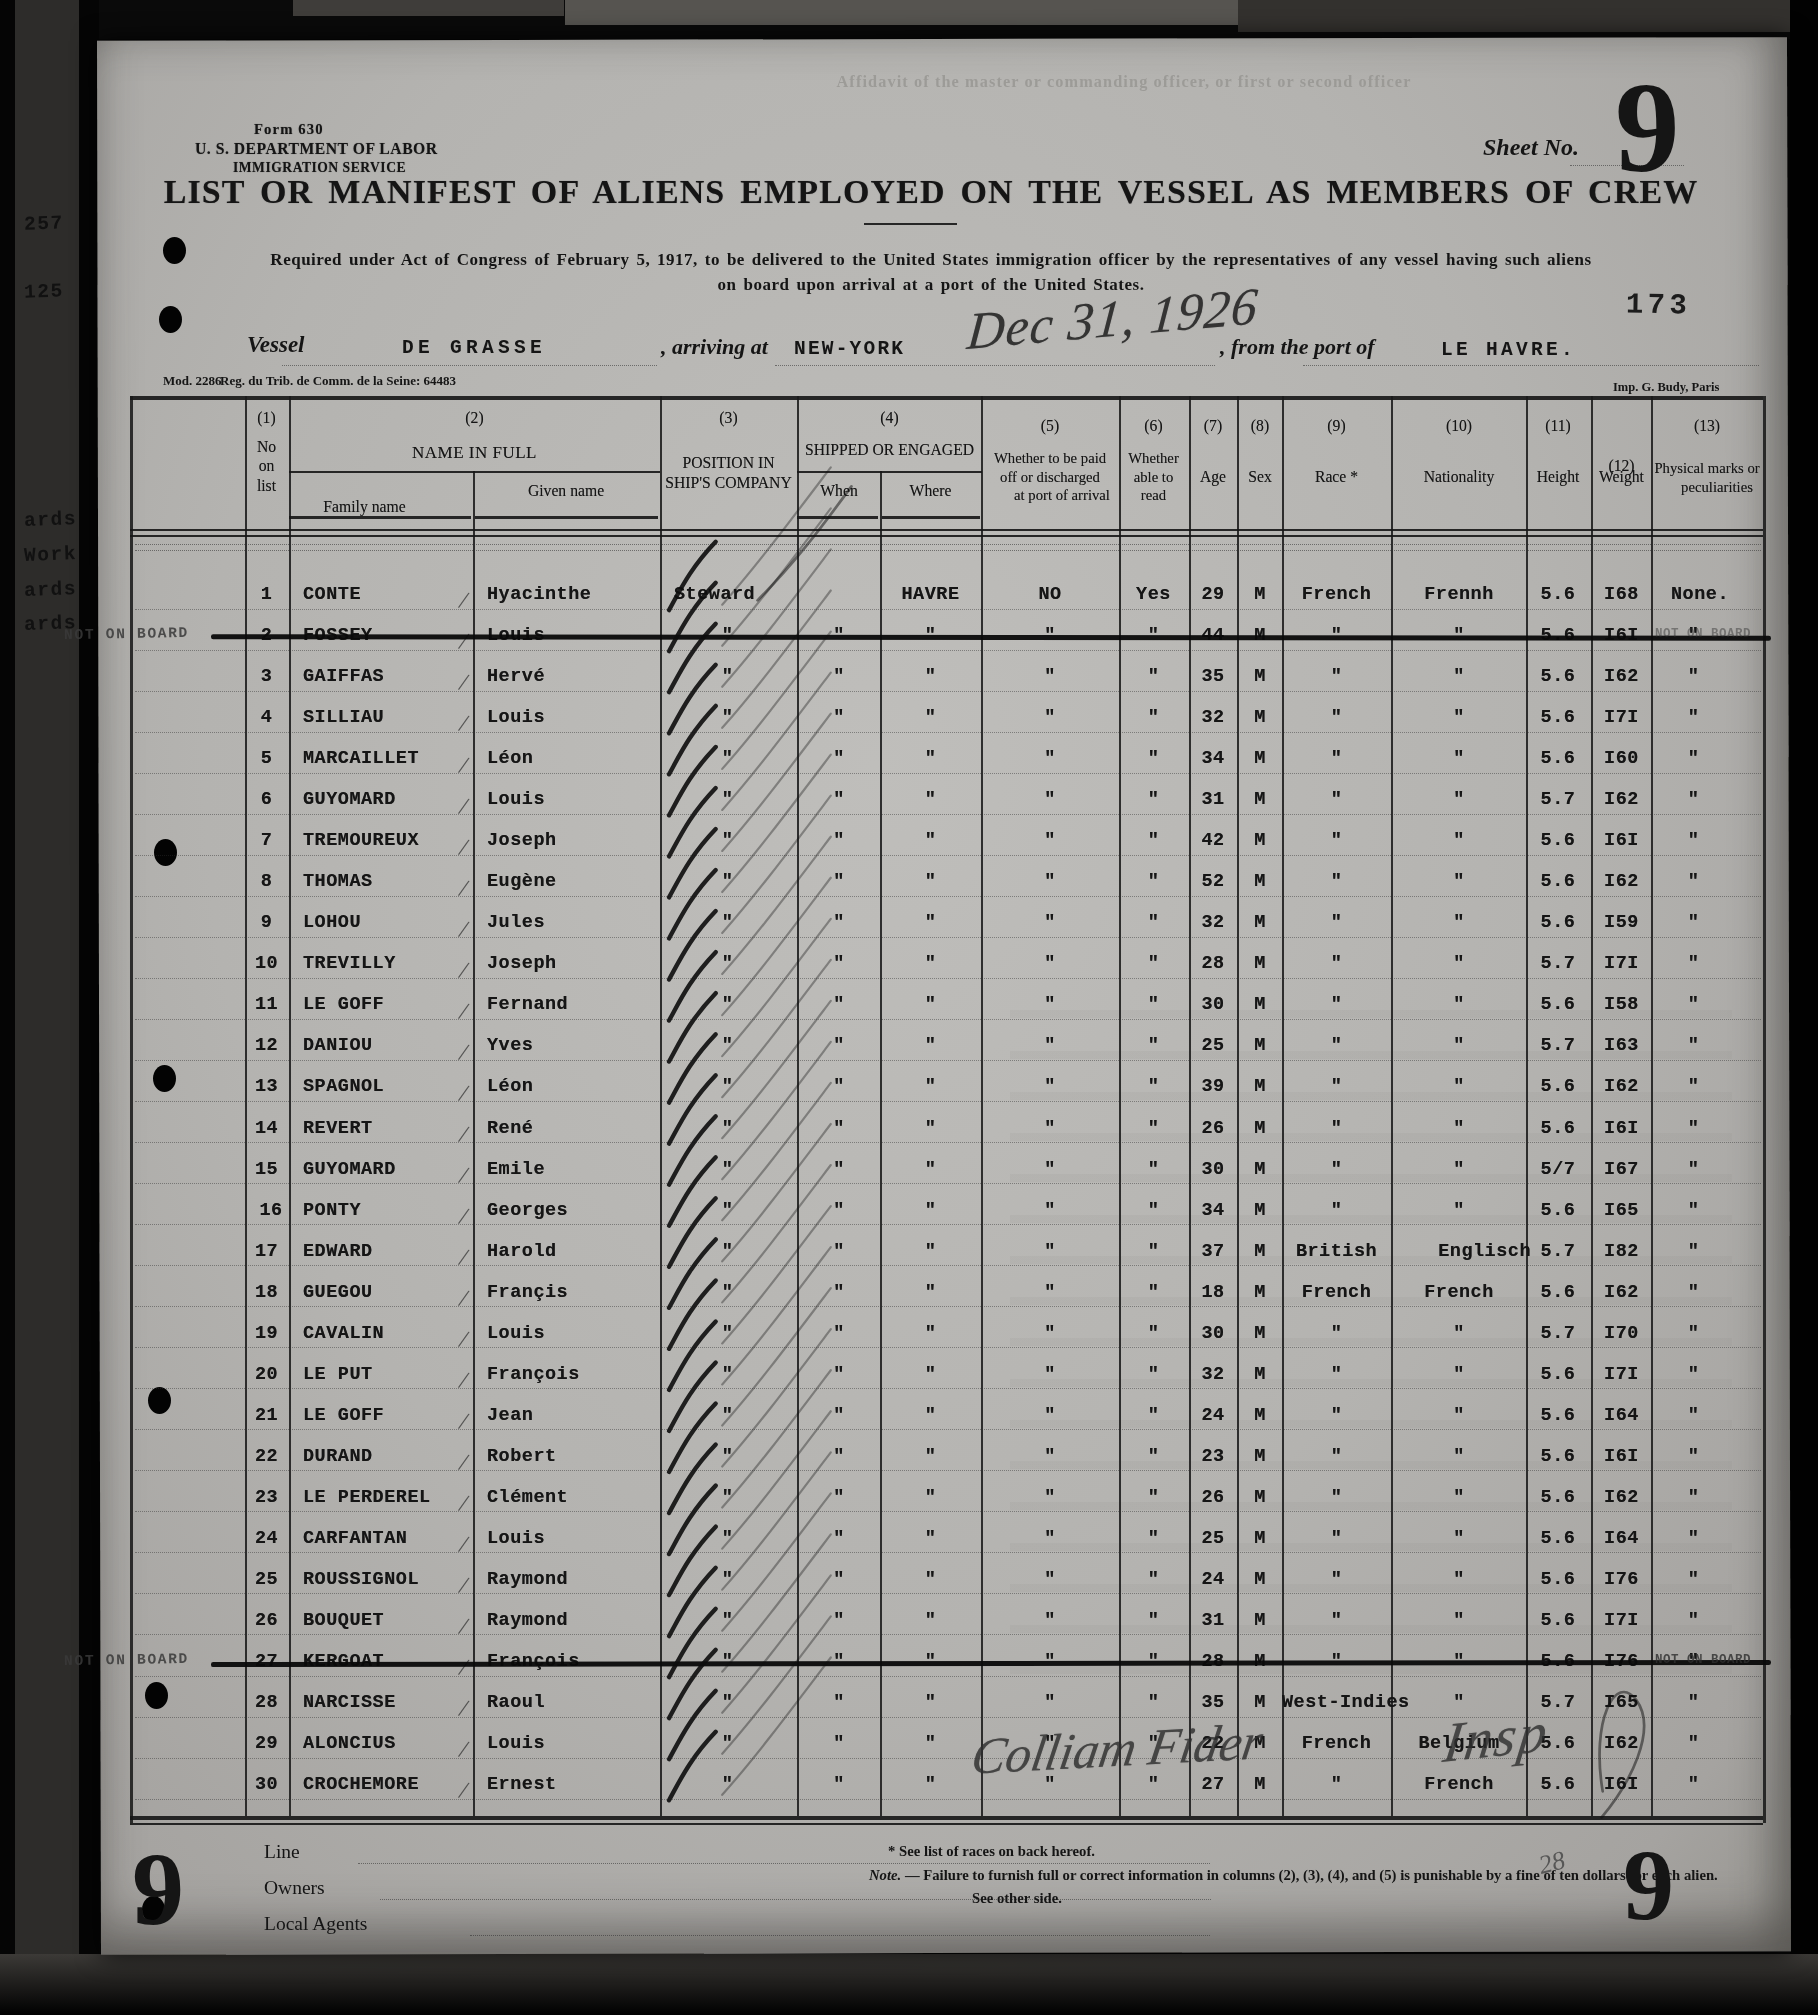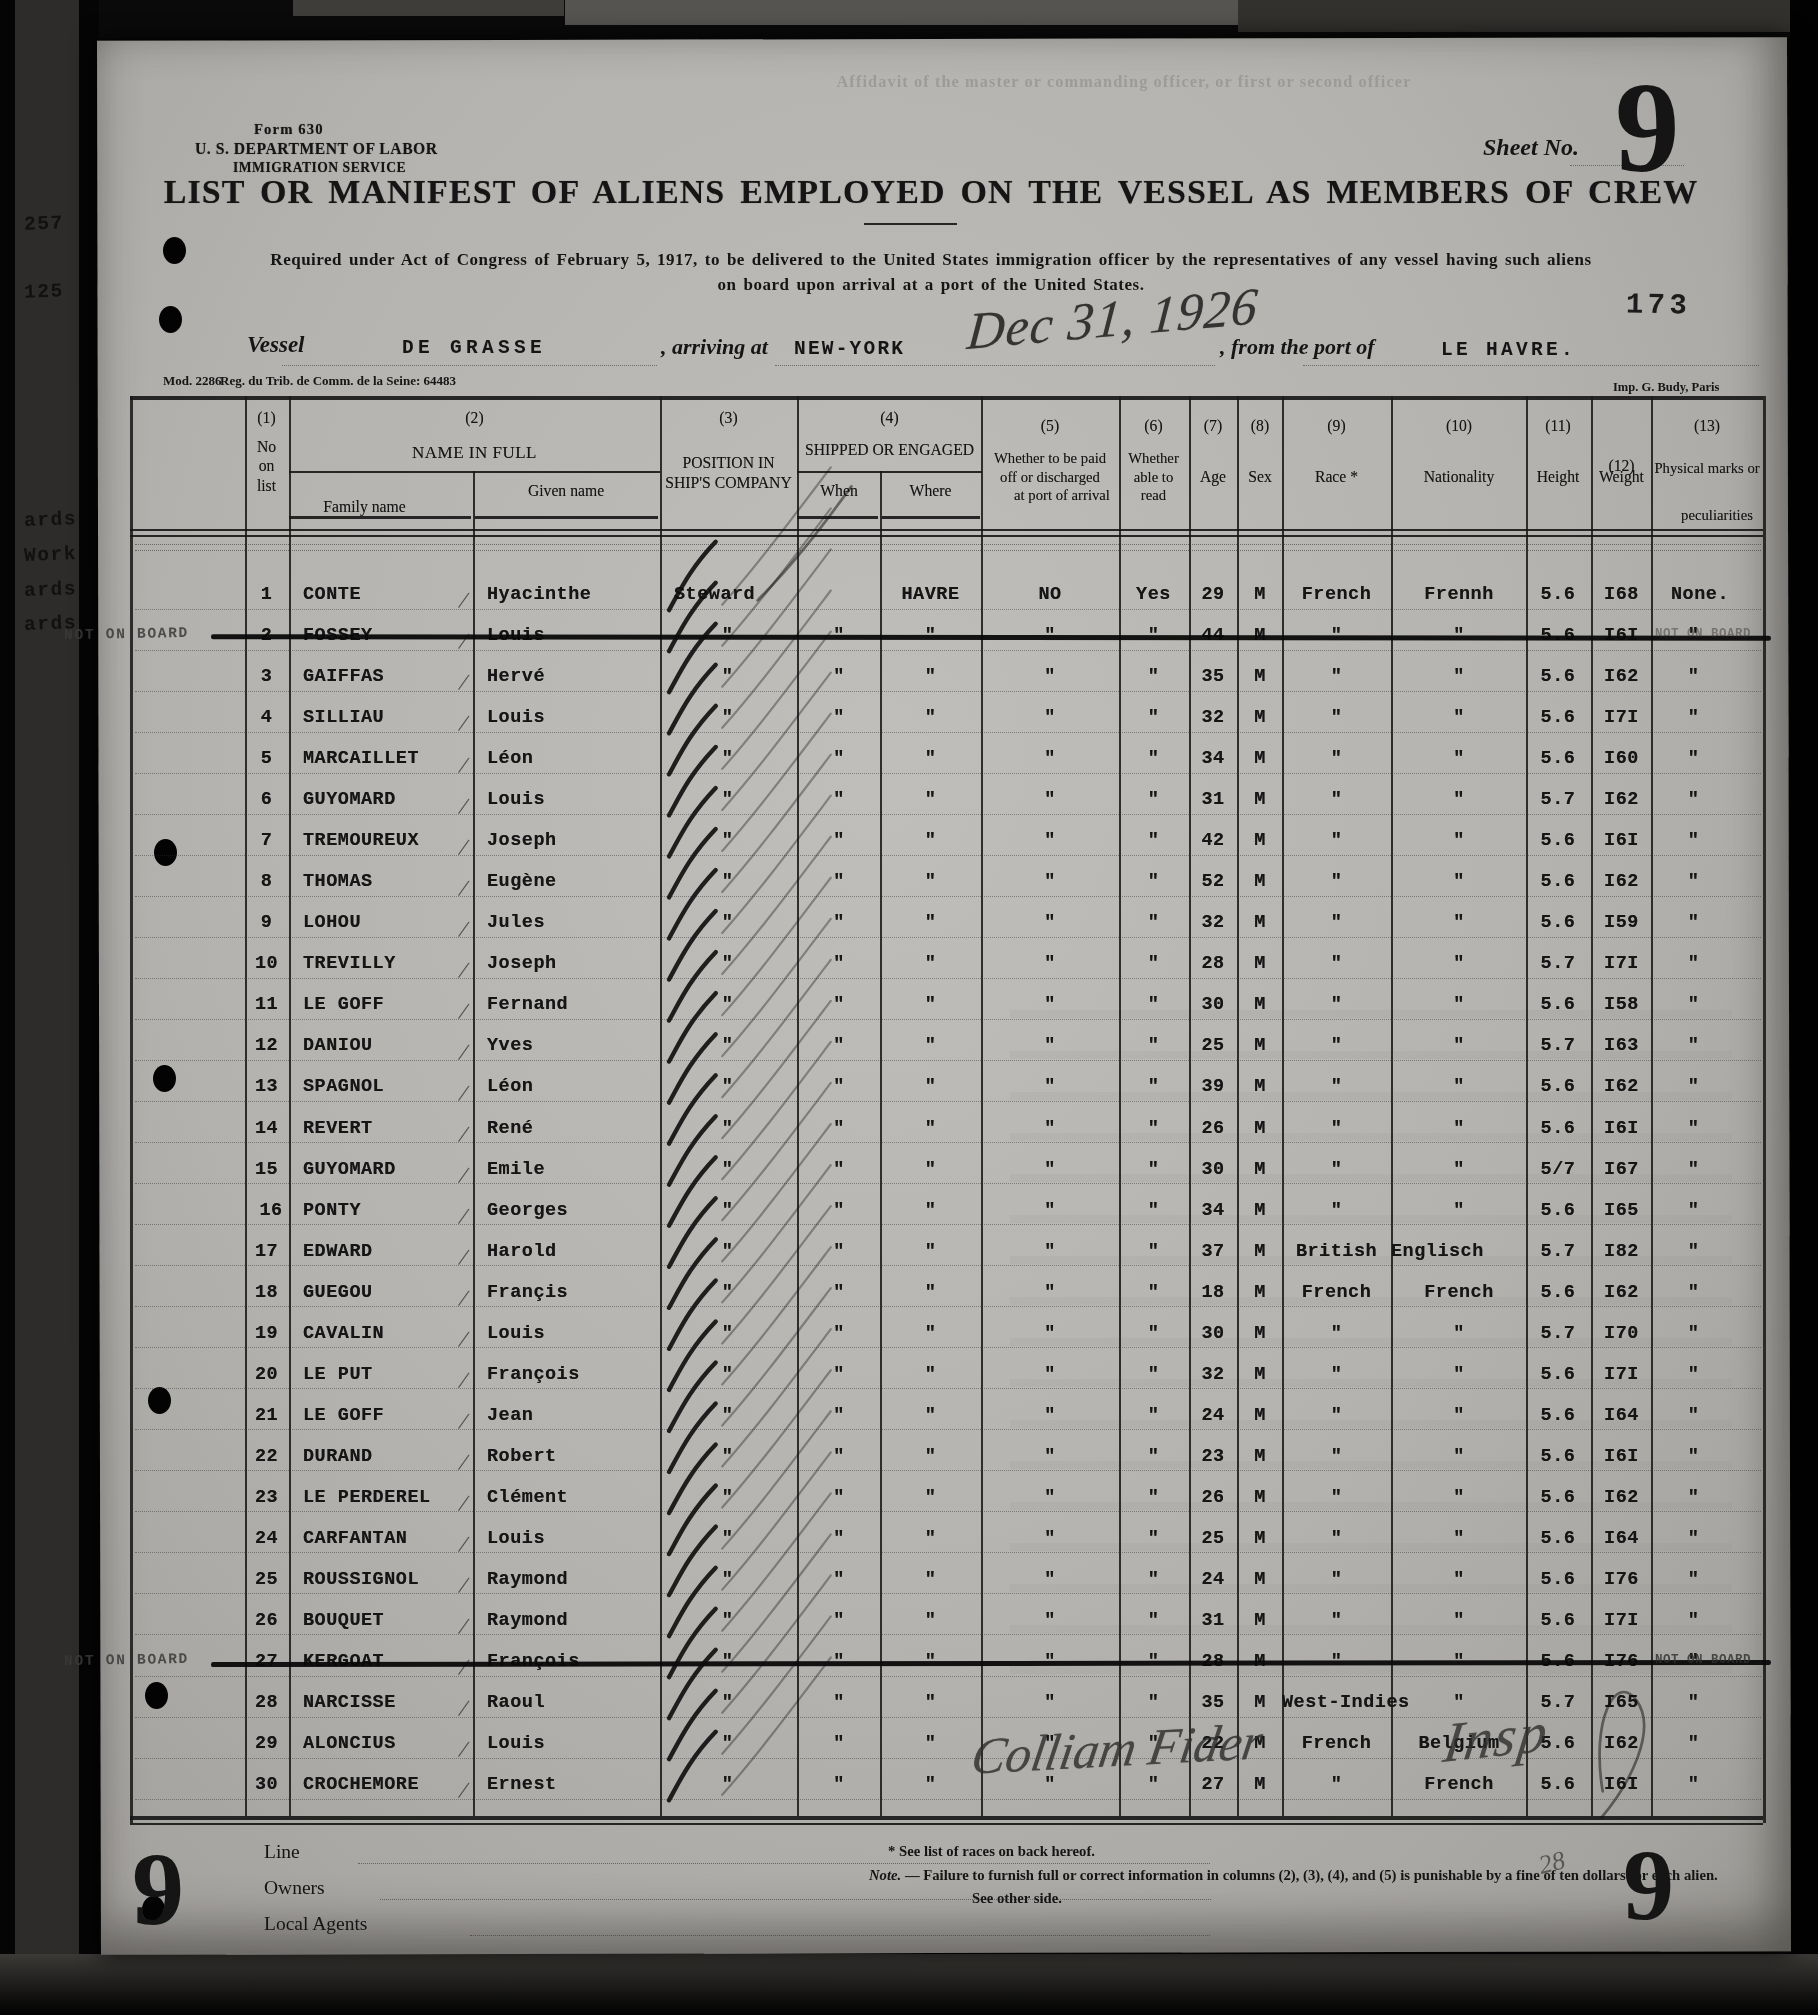--- a/index.html
+++ b/index.html
@@ -130,21 +130,21 @@
 <div class="hdr" style="left:1119px;top:468px;width:69px;font-size:14.7px;">able to</div>
 <div class="hdr" style="left:1119px;top:486px;width:69px;font-size:14.7px;">read</div>
 
 <div class="hdr" style="left:1189px;top:468px;width:48px;">Age</div>
 <div class="hdr" style="left:1237px;top:468px;width:46px;">Sex</div>
 <div class="hdr" style="left:1282px;top:468px;width:109px;">Race *</div>
 <div class="hdr" style="left:1391px;top:468px;width:136px;">Nationality</div>
 <div class="hdr" style="left:1526px;top:468px;width:64px;">Height</div>
 <div class="hdr" style="left:1591px;top:468px;width:61px;">Weight</div>
 <div class="hdr" style="left:1651px;top:459px;width:112px;font-size:14.7px;">Physical marks or</div>
-<div class="hdr" style="left:1651px;top:478px;width:132px;font-size:14.7px;margin-top:28px;">peculiarities</div>
+<div class="hdr" style="left:1651px;top:478px;width:132px;font-size:14.7px;">peculiarities</div>
 
 <div id="grid" class="abs" style="left:0;top:0;">
     <div class="hl" style="left: 130px; top: 396px; width: 1633px; height: 3.8px;"></div>
     <div class="vl" style="left: 130px; top: 396px; height: 1427px; width: 2.7px;"></div>
     <div class="vl" style="left: 1763px; top: 396px; height: 1427px; width: 2.7px;"></div>
     <div class="vl" style="left: 245px; top: 396px; height: 1420px; width: 1.6px;"></div>
     <div class="vl" style="left: 289px; top: 396px; height: 1420px; width: 1.6px;"></div>
     <div class="vl" style="left: 660px; top: 396px; height: 1420px; width: 1.6px;"></div>
     <div class="vl" style="left: 797px; top: 396px; height: 1420px; width: 1.6px;"></div>
     <div class="vl" style="left: 981px; top: 396px; height: 1420px; width: 1.6px;"></div>
@@ -494,21 +494,21 @@
       <div class="cellTxt t" style="left: 487px; top: 1240px; width: 170px; text-align: left;">Harold</div>
       <div class="abs hw" style="left: 460px; top: 1244px; font-size: 24px; color: rgb(46, 46, 46); opacity: 0.7; transform: rotate(8deg);">/</div>
       <div class="cellTxt t" style="left: 706px; top: 1240px; width: 43px; text-align: center;">"</div>
       <div class="cellTxt t" style="left: 797px; top: 1240px; width: 84px; text-align: center;">"</div>
       <div class="cellTxt t" style="left: 880px; top: 1240px; width: 101px; text-align: center;">"</div>
       <div class="cellTxt t" style="left: 981px; top: 1240px; width: 138px; text-align: center;">"</div>
       <div class="cellTxt t" style="left: 1119px; top: 1240px; width: 69px; text-align: center;">"</div>
       <div class="cellTxt t" style="left: 1189px; top: 1240px; width: 48px; text-align: center;">37</div>
       <div class="cellTxt t" style="left: 1237px; top: 1240px; width: 46px; text-align: center;">M</div>
       <div class="cellTxt t" style="left: 1282px; top: 1240px; width: 109px; text-align: center;">British</div>
-      <div class="cellTxt t" style="left: 1391px; top: 1240px; width: 140px; text-align: left;">Englisch</div>
+      <div class="cellTxt t" style="left: 1391px; top: 1240px; width: 140px; text-align: right;">Englisch</div>
       <div class="cellTxt t" style="left: 1526px; top: 1240px; width: 64px; text-align: center;">5.7</div>
       <div class="cellTxt t" style="left: 1591px; top: 1240px; width: 61px; text-align: center;">I82</div>
       <div class="cellTxt t" style="left: 1672px; top: 1240px; width: 43px; text-align: center;">"</div>
     </div>
     <div class="abs" style="left: 0px; top: 0px;">
       <div class="dotted" style="left: 135px; top: 1306px; width: 1626px; opacity: 0.8;"></div>
       <div class="cellTxt t" style="left: 245px; top: 1281px; width: 43px; text-align: center;">18</div>
       <div class="cellTxt t" style="left: 303px; top: 1281px; width: 168px; text-align: left;">GUEGOU</div>
       <div class="cellTxt t" style="left: 487px; top: 1281px; width: 170px; text-align: left;">Françis</div>
       <div class="abs hw" style="left: 460px; top: 1285px; font-size: 24px; color: rgb(46, 46, 46); opacity: 0.7; transform: rotate(8deg);">/</div>

